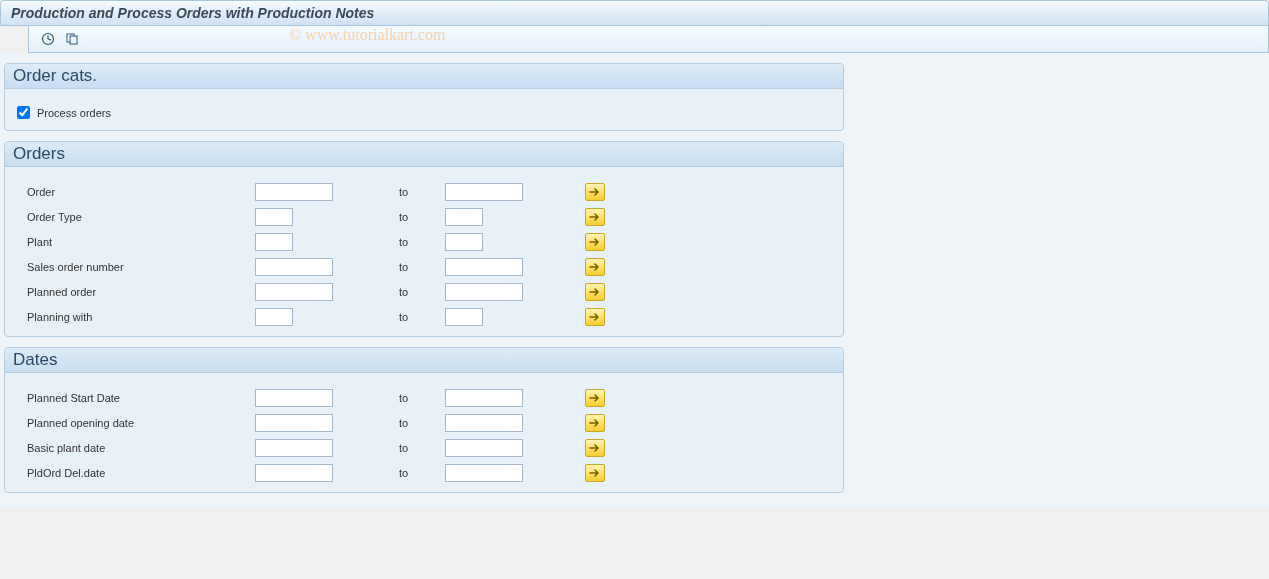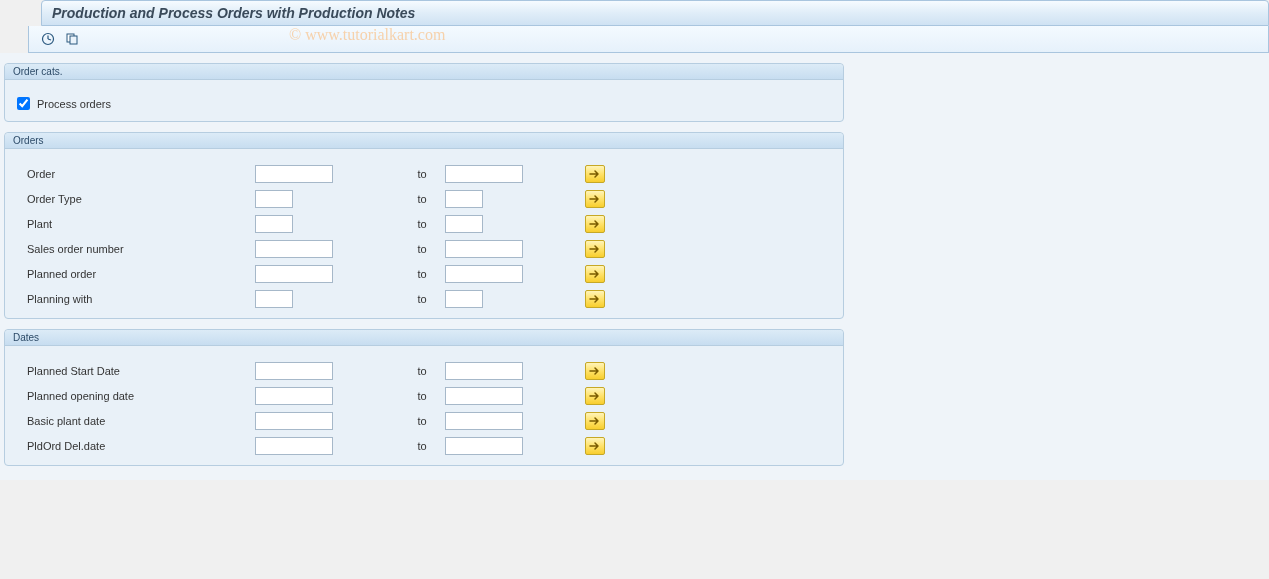--- a/index.html
+++ b/index.html
@@ -13,21 +13,20 @@
     height: 579px;
     overflow: hidden;
   }
 
   .titlebar {
     background: linear-gradient(to bottom, #f6fbff 0%, #e0edf8 50%, #cfe2f3 100%);
     border: 1px solid #a9c5de;
     border-radius: 4px 4px 0 0;
     padding: 4px 10px;
     position: relative;
-    margin-left: 41px;
   }
   .titlebar .title {
     font-weight: bold;
     font-style: italic;
     font-size: 14px;
     color: #3a4a5a;
   }
 
   .toolbar {
     background: linear-gradient(to bottom, #f4faff 0%, #e6f1fb 100%);
@@ -72,21 +71,21 @@
     border-radius: 4px;
     margin-bottom: 10px;
     background: #e9f1f8;
     padding-bottom: 6px;
   }
   .groupbox .gb-title {
     background: linear-gradient(to bottom, #dcebf7 0%, #c7ddf0 100%);
     border-bottom: 1px solid #b6cde0;
     border-radius: 4px 4px 0 0;
     padding: 2px 8px;
-    font-size: 10px;
+    font-size: 17px;
     color: #2c4a67;
   }
   .gb-body {
     padding: 12px 8px 0px 8px;
   }
 
   .cb-row {
     display: flex;
     align-items: center;
     gap: 4px;
@@ -105,21 +104,21 @@
   .fld-label {
     width: 230px;
     padding-left: 2px;
   }
   .fld-from {
     width: 140px;
     display: flex;
   }
   .fld-to-lbl {
     width: 50px;
-    text-align: center;
+    text-align: left;
     padding-left: 4px;
   }
   .fld-to {
     width: 140px;
     display: flex;
   }
   .fld-btn {
     width: 30px;
     display: flex;
     justify-content: flex-start;

